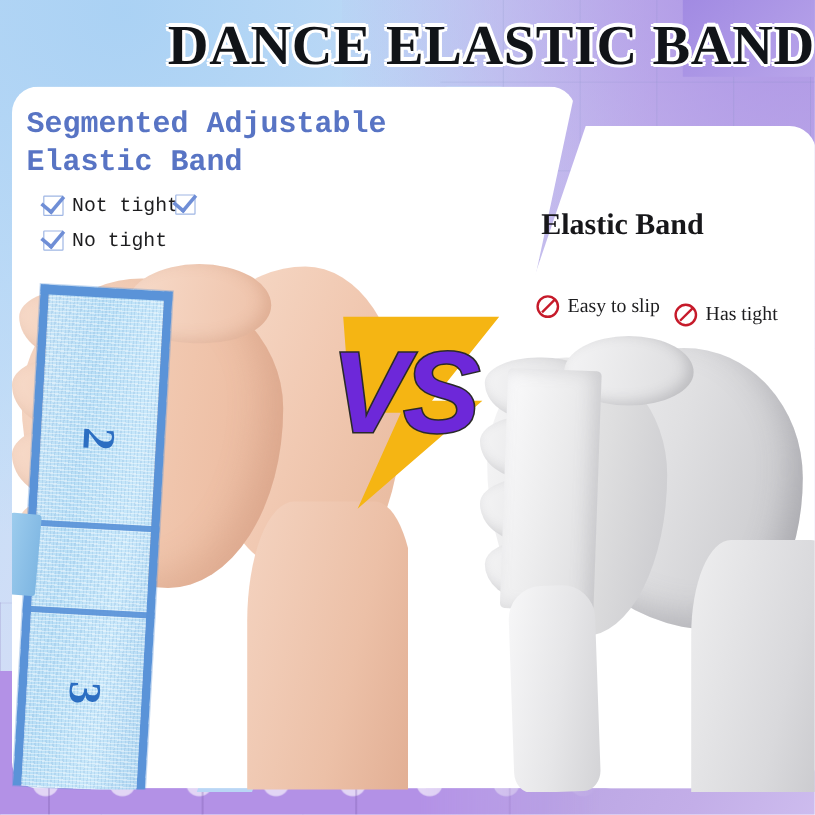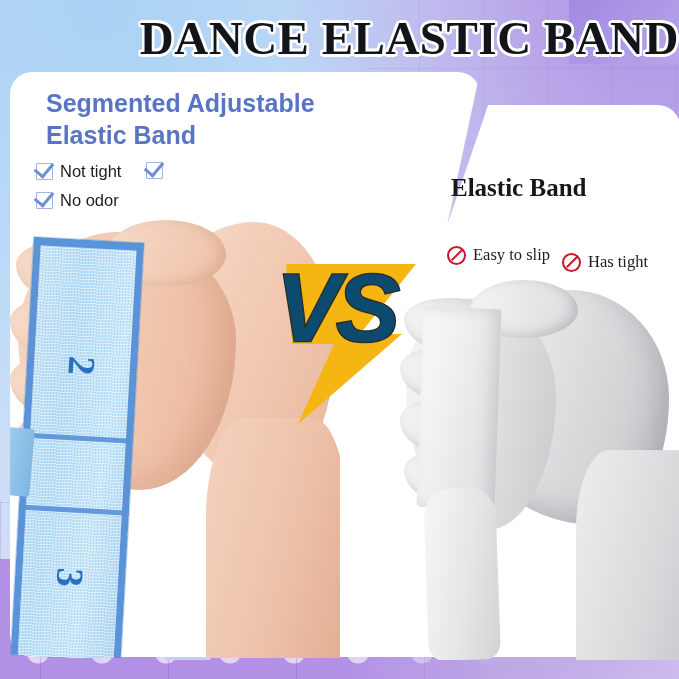--- a/index.html
+++ b/index.html
@@ -108,29 +108,29 @@
   }
   
   .card-right-wedge{
     position:absolute;left:300px;top:105px;width:380px;height:552px;
     background:#fff;border-radius:0 22px 22px 0;
     clip-path:polygon(49.5% 0, 100% 0, 100% 100%, 0 100%);
   }
 
   
   .l-head{
-    position:absolute;left:46px;top:88px;width:350px;
+    position:absolute;left:22px;top:88px;width:350px;
     font-size:25px;font-weight:700;line-height:1.26;
     color:#5874c4;
-    font-family:Liberation Sans, sans-serif;
+    font-family:Liberation Mono, monospace;
   }
   .checkline{
     position:absolute;display:flex;align-items:center;gap:4px;
     font-size:16.5px;color:#1d1d1f;
-    font-family:Liberation Sans, sans-serif;white-space:nowrap;
+    font-family:Liberation Mono, monospace;white-space:nowrap;
   }
   .cl-1{left:36px;top:162px;}
   .cl-2{left:146px;top:162px;}
   .cl-3{left:36px;top:191px;}
 
   .chk{
     position:relative;width:15px;height:15px;flex:0 0 15px;
     border:1.4px solid #9fb6e4;background:#fff;border-radius:1px;
     margin-right:3px;
   }
@@ -273,24 +273,24 @@
   .gband-tail{
     position:absolute;left:26px;top:208px;width:72px;height:172px;
     background:linear-gradient(100deg,#f7f7f8,#e6e6e8 55%,#d3d3d6);
     border-radius:38% 38% 20% 20% / 16% 16% 10% 10%;
     transform:rotate(-2deg);
   }
 
   
   .bolt{position:absolute;left:268px;top:248px;width:160px;height:180px;}
   .vs{
-    position:absolute;left:276px;top:260px;width:130px;height:120px;
+    position:absolute;left:276px;top:280px;width:130px;height:120px;
     font-family:"Liberation Sans", sans-serif;
     font-size:96px;font-weight:700;font-style:italic;
-    color:#0c4a6e;line-height:1;letter-spacing:-4px;
+    color:#6d28d9;line-height:1;letter-spacing:-4px;
     -webkit-text-stroke:2.6px #2a2a2a;
     paint-order:stroke fill;
   }
 </style>
 </head>
 <body>
 
 <div id="stage">
 
   <div class="bg-base"></div>
@@ -319,21 +319,21 @@
 
   <div class="checkline cl-1">
     <span class="chk"></span>
     <span>Not tight</span>
   </div>
   <div class="checkline cl-2">
     <span class="chk"></span>
   </div>
   <div class="checkline cl-3">
     <span class="chk"></span>
-    <span>No odor</span>
+    <span>No tight</span>
   </div>
 
   <div class="photo-left">
     <div class="hand hand-back"></div>
     <div class="hand hand-wrist"></div>
     <div class="hand hand-palm"></div>
     <div class="finger f1"></div>
     <div class="finger f2"></div>
     <div class="finger f3"></div>
     <div class="finger f4"></div>

